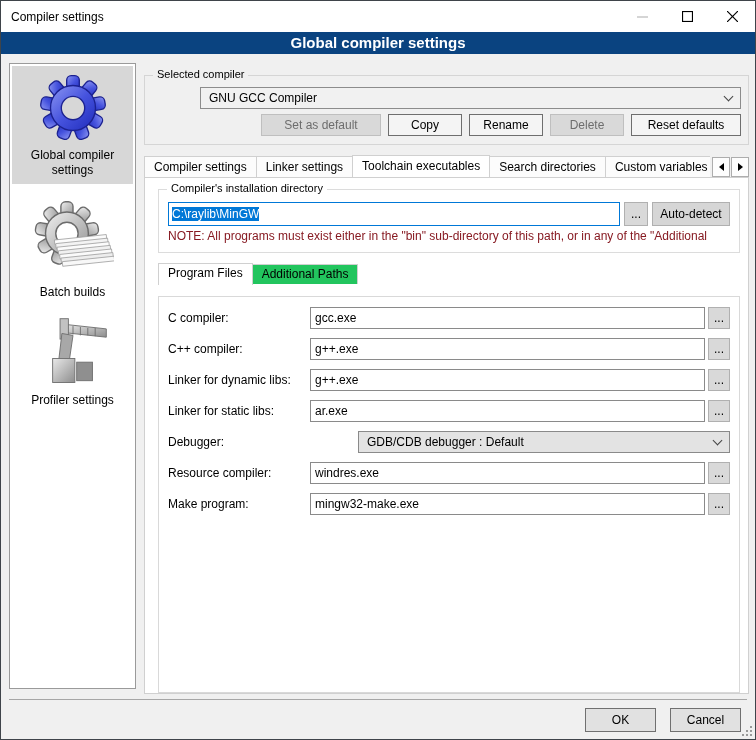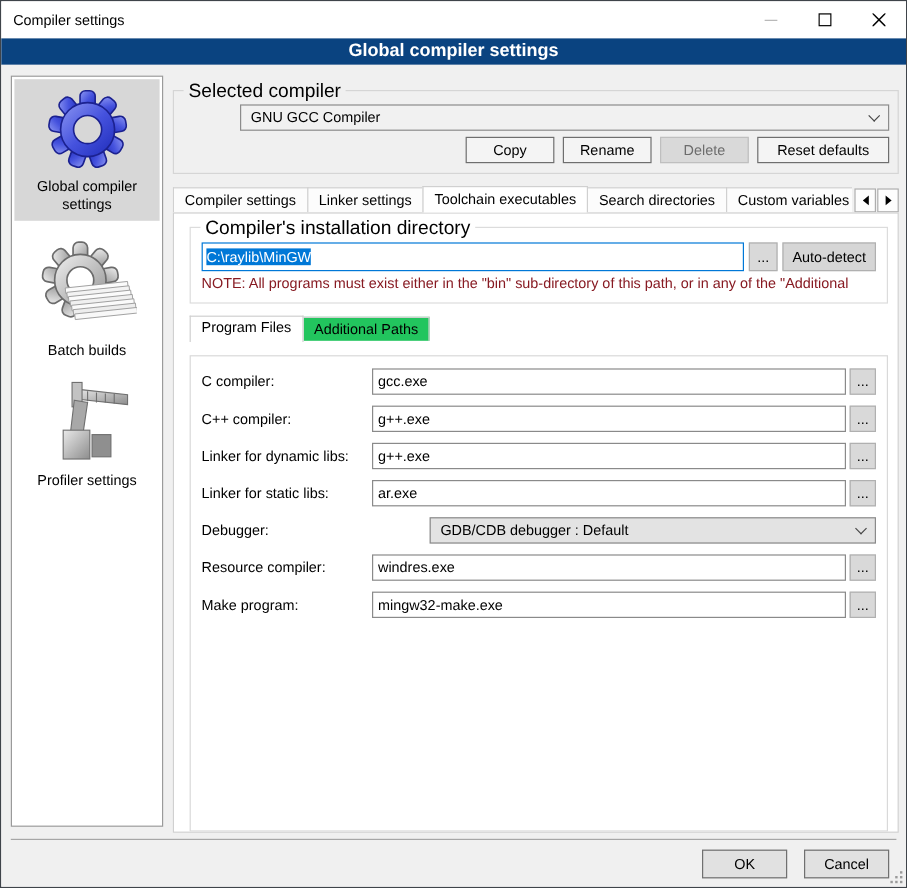--- a/index.html
+++ b/index.html
@@ -14,21 +14,21 @@
   
   .body{position:relative;width:754px;height:685px;background:#f0f0f0;}
   
   .sidebar{position:absolute;left:8px;top:9px;width:127px;height:626px;background:#fff;border:1px solid #9a9a9a;padding:2px;overflow:hidden;}
   .side-item{display:flex;flex-direction:column;align-items:center;justify-content:center;text-align:center;font-size:12px;color:#000;padding:6px 2px;}
   .side-item.selected{background:#d7d7d7;}
   .side-item .lbl{margin-top:4px;line-height:15px;}
   
   .content{position:absolute;left:143px;top:9px;width:605px;height:627px;}
   .groupbox{position:relative;border:1px solid #d5d5d5;}
-  .groupbox>.gb-label{position:absolute;top:-8px;left:8px;font-size:16px;background:#f0f0f0;padding:0 4px;color:#000;}
+  .groupbox>.gb-label{position:absolute;top:-8px;left:8px;font-size:11px;background:#f0f0f0;padding:0 4px;color:#000;}
   .gb1{margin-top:12px;height:70px;padding:11px 7px 0 7px;}
   .combo{height:22px;border:1px solid #8c8c8c;background:#f1f1f1;display:flex;align-items:center;font-size:12px;padding:0 8px;color:#000;margin-left:48px;}
   .combo .txt{flex:1;}
   .chev{width:7px;height:7px;border-right:1.4px solid #444;border-bottom:1.4px solid #444;transform:rotate(45deg);margin-top:-4px;}
   .btnrow{display:flex;justify-content:flex-end;gap:7px;margin-top:5px;}
   .btn{height:22px;font-size:12px;display:flex;align-items:center;justify-content:center;background:#f4f4f4;border:1px solid #6e6e6e;color:#000;padding:0 12px;}
   .btn.disabled{background:#d9d9d9;border-color:#bfbfbf;color:#6d6d6d;}
   .btn.w120{width:120px;} .btn.w74{width:74px;} .btn.w110{width:110px;}
   
   .tabstrip{display:flex;align-items:flex-end;margin-top:9px;height:23px;}
@@ -185,20 +185,21 @@
 
     <div class="content">
 
       <div class="groupbox gb1">
         <span class="gb-label">Selected compiler</span>
         <div class="combo">
           <span class="txt">GNU GCC Compiler</span>
           <span class="chev"></span>
         </div>
         <div class="btnrow">
+          <div class="btn disabled w120">Set as default</div>
           <div class="btn w74">Copy</div>
           <div class="btn w74">Rename</div>
           <div class="btn disabled w74">Delete</div>
           <div class="btn w110">Reset defaults</div>
         </div>
       </div>
 
       <div class="tabstrip">
         <div class="tabs-viewport">
           <div class="tab">Compiler settings</div>

